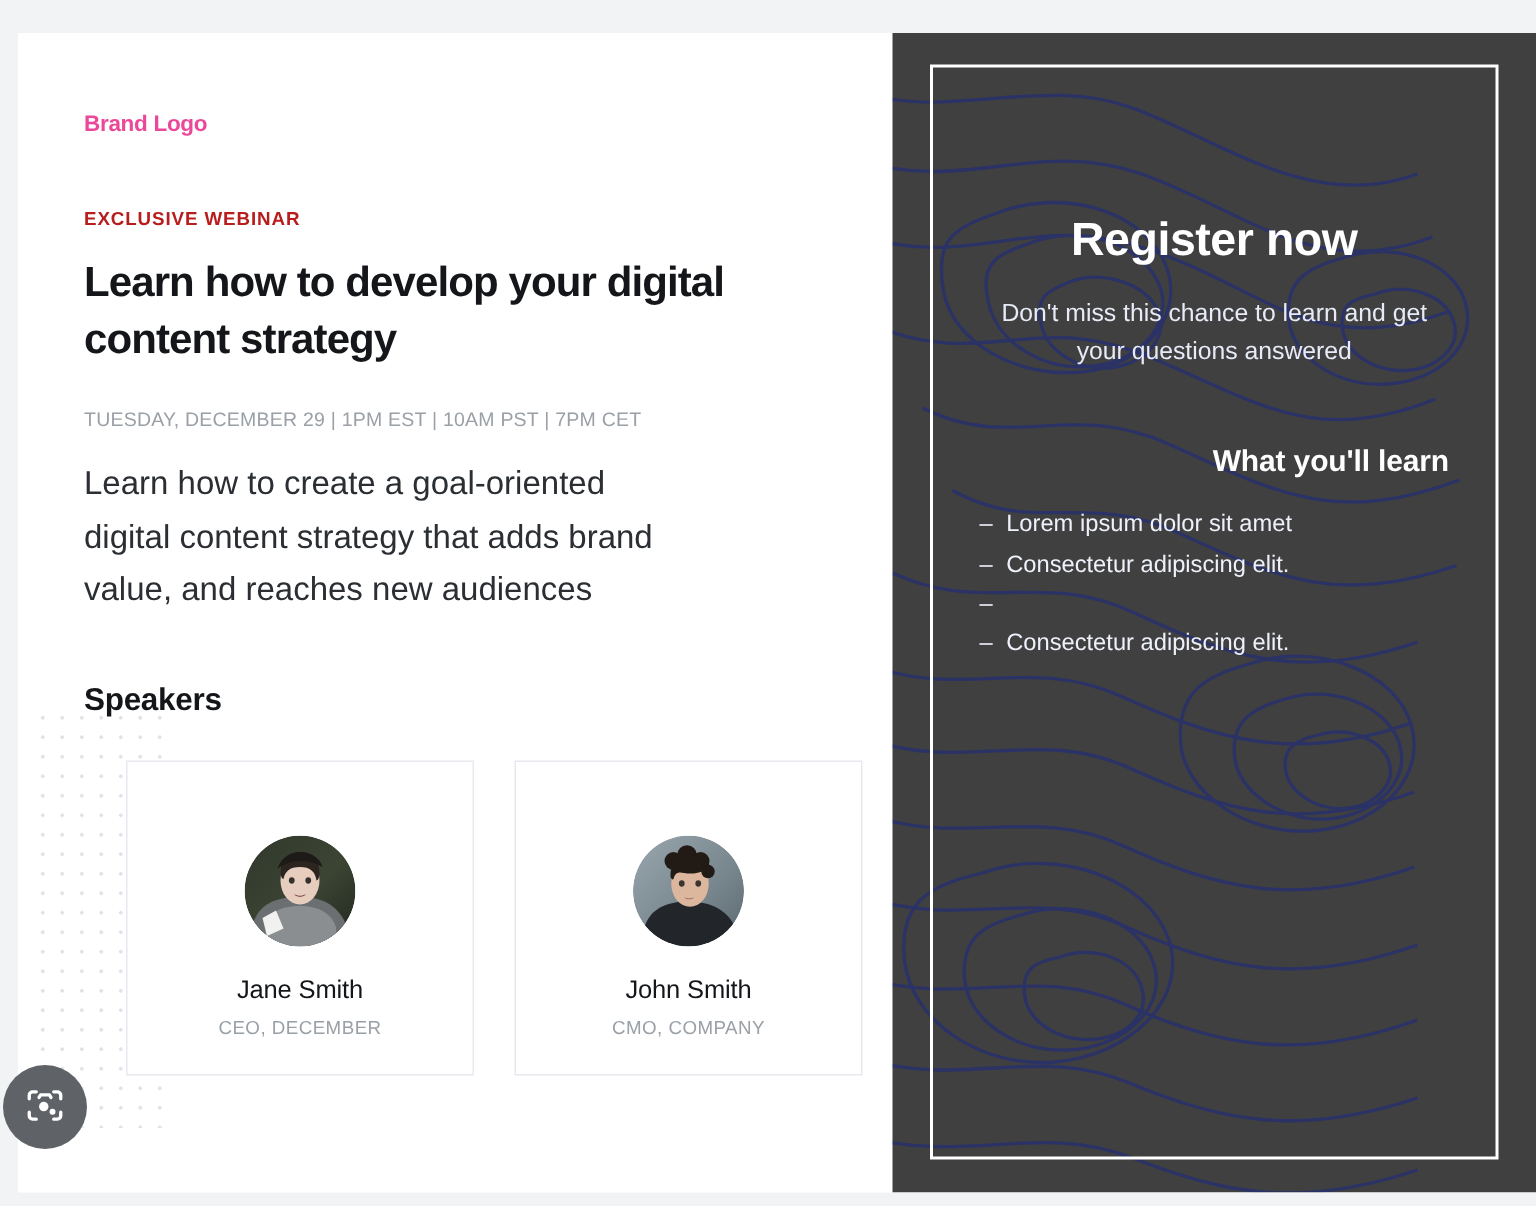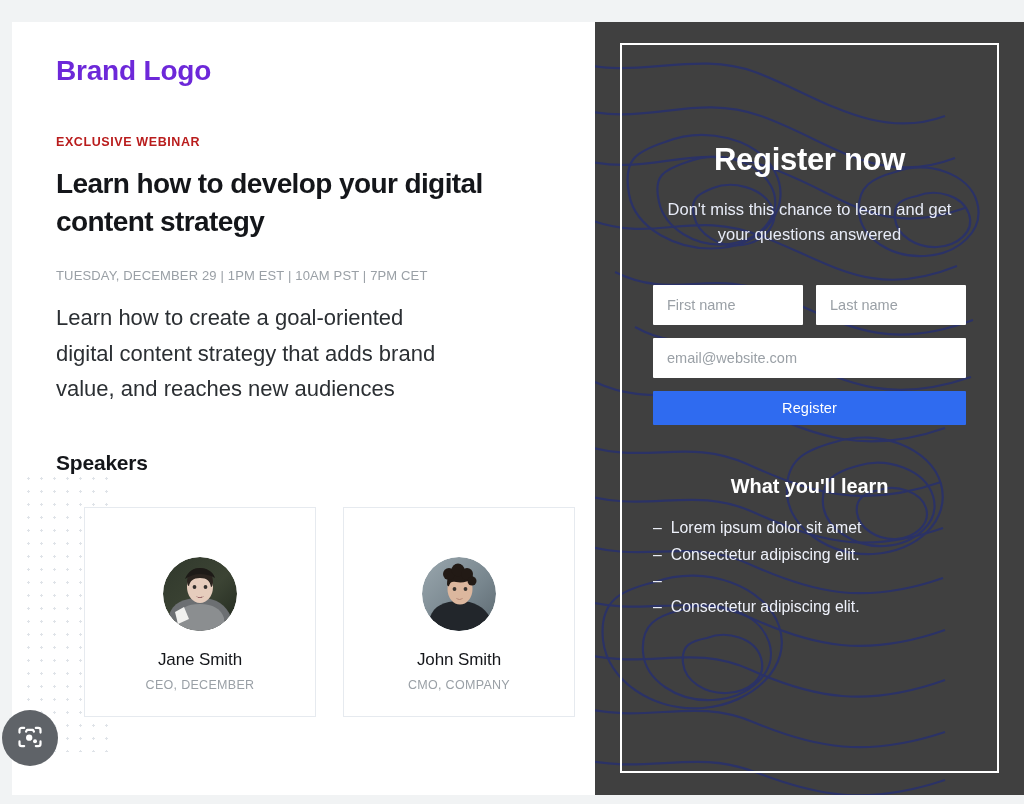--- a/index.html
+++ b/index.html
@@ -34,25 +34,25 @@
   .left-col {
     position: relative;
     width: 583px;
     height: 100%;
     background: #ffffff;
     padding: 28px 40px 0 44px;
     flex: 0 0 583px;
   }
 
   .brand-logo {
-    font-size: 28px;
-    font-weight: bold;
-    color: #6d28d9;
+    font-size: 15px;
+    font-weight: bold;
+    color: #ec4899;
     letter-spacing: -0.2px;
-    margin-top: 5px;
+    margin-top: 24px;
   }
 
   .eyebrow {
     margin-top: 48px;
     font-size: 12.5px;
     font-weight: bold;
     color: #b91c1c;
     letter-spacing: 0.6px;
   }
 
@@ -232,21 +232,21 @@
     cursor: pointer;
     border-radius: 1px;
     letter-spacing: 0.1px;
   }
 
   .learn-title {
     margin-top: 50px;
     font-size: 20px;
     font-weight: bold;
     color: #ffffff;
-    text-align: center;
+    text-align: right;
     letter-spacing: -0.1px;
   }
 
   .learn-list {
     margin-top: 17px;
     list-style: none;
     text-align: left;
   }
 
   .learn-list li {
@@ -396,36 +396,20 @@
       </g>
     </svg>
 
     <div class="inset-frame"></div>
 
     <div class="right-inner">
 
       <h2 class="register-title">Register now</h2>
       <p class="register-sub">Don't miss this chance to learn and get your questions answered</p>
 
-      <div class="form-area">
-        <div class="name-row">
-          <div class="half">
-            <input class="field" type="text" placeholder="First name" style="">
-          </div>
-          <div class="half">
-            <input class="field" type="text" placeholder="Last name" style="">
-          </div>
-        </div>
-
-        <div class="email-wrap">
-          <input class="field" type="email" placeholder="email@website.com" style="">
-        </div>
-
-        <button class="register-btn">Register</button>
-      </div>
 
       <h3 class="learn-title">What you'll learn</h3>
 
       <ul class="learn-list">
         <li>
           <span class="dash">–</span>
           <span>Lorem ipsum dolor sit amet</span>
         </li>
         <li>
           <span class="dash">–</span>

